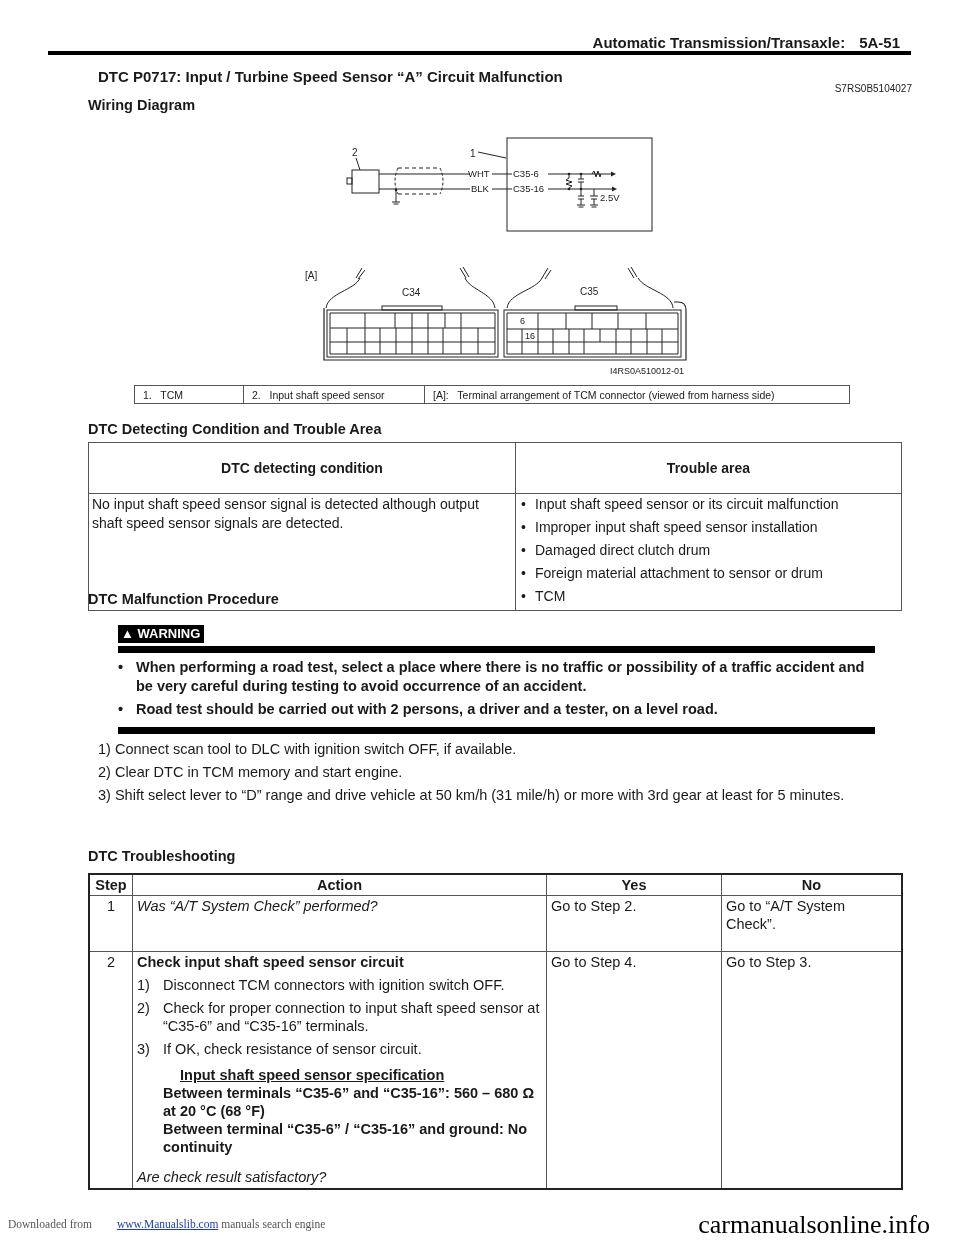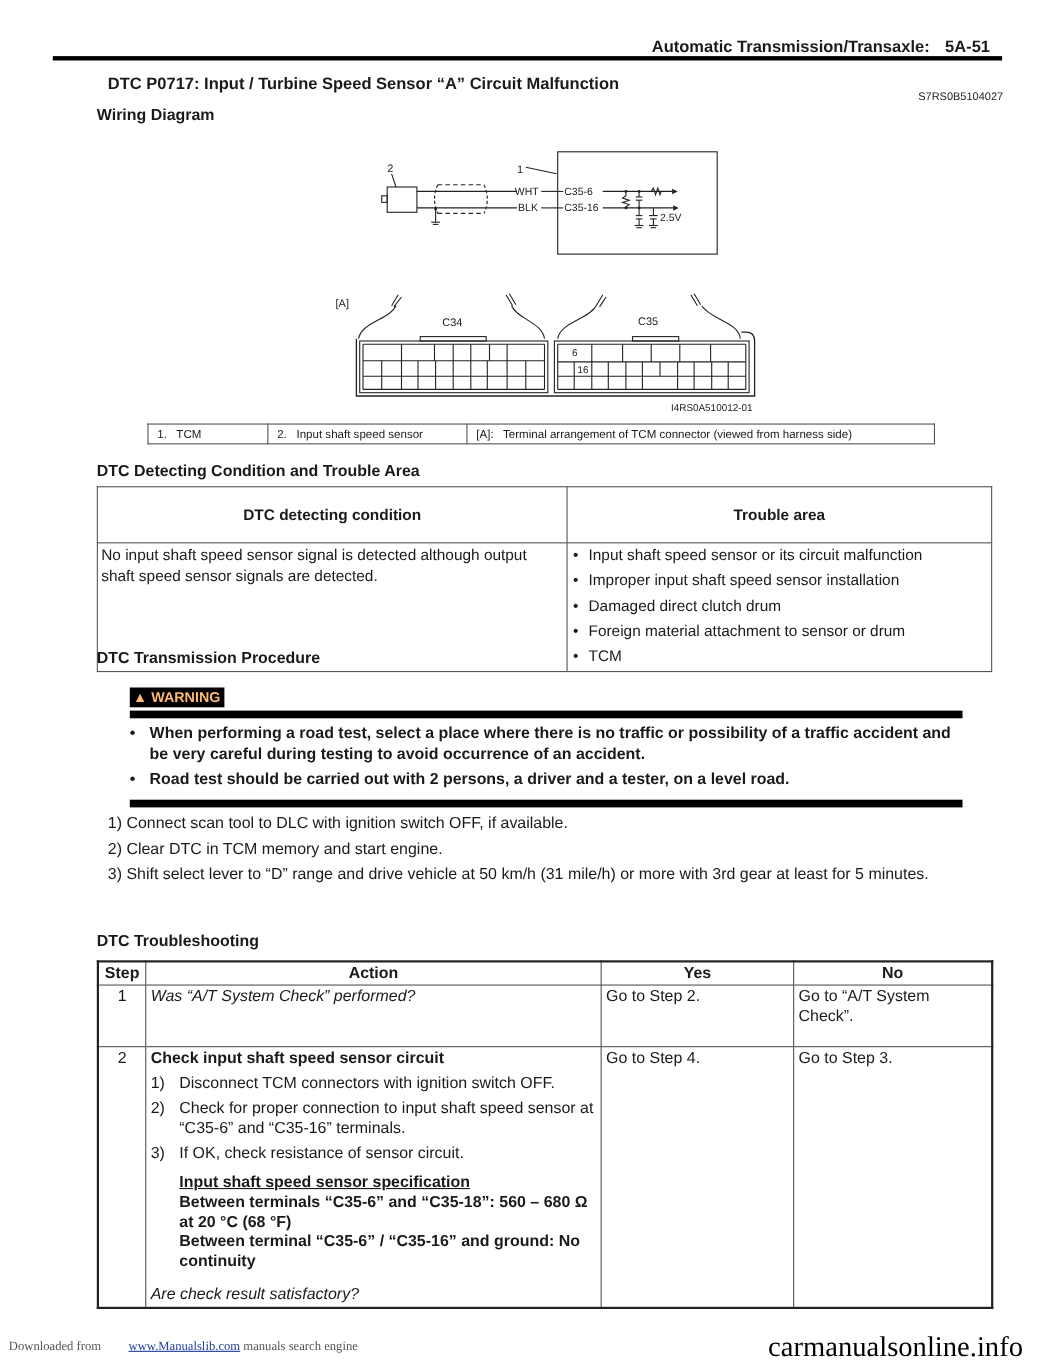--- a/index.html
+++ b/index.html
@@ -14,35 +14,35 @@
   .h2 { font-weight: bold; font-size: 14.5px; left: 88px; }
   .legend-tbl { left: 134px; top: 385px; width: 716px; border-collapse: collapse; font-size: 10.5px; }
   .legend-tbl td { border: 1px solid #555; padding: 2px 8px; height: 13px; }
   table.grid { border-collapse: collapse; position: absolute; }
   .cond-tbl { left: 88px; top: 442px; width: 814px; font-size: 14px; }
   .cond-tbl th { border: 1px solid #555; font-weight: bold; padding: 17px 4px; height: 16px; line-height: 16px; }
   .cond-tbl td { border: 1px solid #555; vertical-align: top; padding: 1px 3px 4px 3px; line-height: 19px; }
   .cond-tbl ul { list-style: none; margin: 0; padding: 0; }
   .cond-tbl li { position: relative; padding-left: 16px; margin-bottom: 4px; line-height: 19px; }
   .cond-tbl li::before { content: "\2022"; position: absolute; left: 2px; }
-  .warn-badge { left: 118px; top: 625px; background: #000; color: #fdba74; font-weight: bold; font-size: 13px;
+  .warn-badge { left: 118px; top: 625px; background: #000; color: #ffffff; font-weight: bold; font-size: 13px;
                 padding: 1px 4px 1px 3px; line-height: 16px; }
   .warn-rule { left: 118px; width: 757px; height: 7px; background: #000; }
   .warn-list { left: 118px; top: 658px; width: 760px; font-weight: bold; font-size: 14.5px; line-height: 19px; }
   .warn-list .it { position: relative; padding-left: 18px; margin-bottom: 4px; }
   .warn-list .it::before { content: "\2022"; position: absolute; left: 0; }
   .steps { left: 98px; top: 738px; font-size: 14.5px; line-height: 23px; }
   .ts-tbl { left: 88px; top: 873px; width: 815px; font-size: 14.5px; border: 2px solid #222; }
   .ts-tbl th { border: 1px solid #555; font-weight: bold; height: 18px; line-height: 18px; padding: 1px 4px; }
   .ts-tbl td { border: 1px solid #555; vertical-align: top; padding: 1px 4px 2px 4px; line-height: 18px; }
   .ts-tbl .num { text-align: center; }
   .sub { display: flex; margin-top: 5px; }
   .sub .n { width: 26px; flex-shrink: 0; }
   .spec { margin-left: 26px; margin-top: 8px; font-weight: bold; }
-  .spec .u { text-decoration: underline; }
+  .spec .u { text-decoration: underline; margin-left: 17px; }
   .q { font-style: italic; margin-top: 12px; }
   .footer-l { left: 8px; top: 1218px; font-family: "Liberation Serif", serif; font-size: 11.5px; color: #555; }
   .footer-l a { color: #1f3fa0; text-decoration: underline; margin-left: 22px; }
   .footer-r { right: 30px; top: 1210px; font-size: 26px; color: #000000; font-family: Liberation Serif, serif; }
   svg text { font-family: "Liberation Sans", sans-serif; }
 </style>
 </head>
 <body>
 
 <div class="abs hdr-title">
@@ -203,21 +203,21 @@
         <li>Improper input shaft speed sensor installation</li>
         <li>Damaged direct clutch drum</li>
         <li>Foreign material attachment to sensor or drum</li>
         <li style="margin-bottom:0">TCM</li>
       </ul>
     </td>
   </tr>
 </tbody>
   </table>
 
-<div class="abs h2" style="top:591px">DTC Transmission Procedure</div>
+<div class="abs h2" style="top:591px">DTC Malfunction Procedure</div>
 <div class="abs warn-badge">
   <span>▲</span>
   <span>WARNING</span>
 </div>
 <div class="abs warn-rule" style="top:646px"></div>
 <div class="abs warn-list">
   <div class="it">When performing a road test, select a place where there is no traffic or possibility of a traffic accident and be very careful during testing to avoid occurrence of an accident.</div>
   <div class="it">Road test should be carried out with 2 persons, a driver and a tester, on a level road.</div>
 </div>
 <div class="abs warn-rule" style="top:727px"></div>
@@ -254,21 +254,21 @@
       <div class="sub">
         <span class="n">2)</span>
         <span>Check for proper connection to input shaft speed sensor at “C35-6” and “C35-16” terminals.</span>
       </div>
       <div class="sub">
         <span class="n">3)</span>
         <span>If OK, check resistance of sensor circuit.</span>
       </div>
       <div class="spec">
         <div class="u">Input shaft speed sensor specification</div>
-        <div>Between terminals “C35-6” and “C35-18”: 560 – 680 Ω at 20 °C (68 °F)</div>
+        <div>Between terminals “C35-6” and “C35-16”: 560 – 680 Ω at 20 °C (68 °F)</div>
         <div>Between terminal “C35-6” / “C35-16” and ground: No continuity</div>
       </div>
       <div class="q">Are check result satisfactory?</div>
     </td>
     <td>Go to Step 4.</td>
     <td>Go to Step 3.</td>
   </tr>
 </tbody>
   </table>
 

